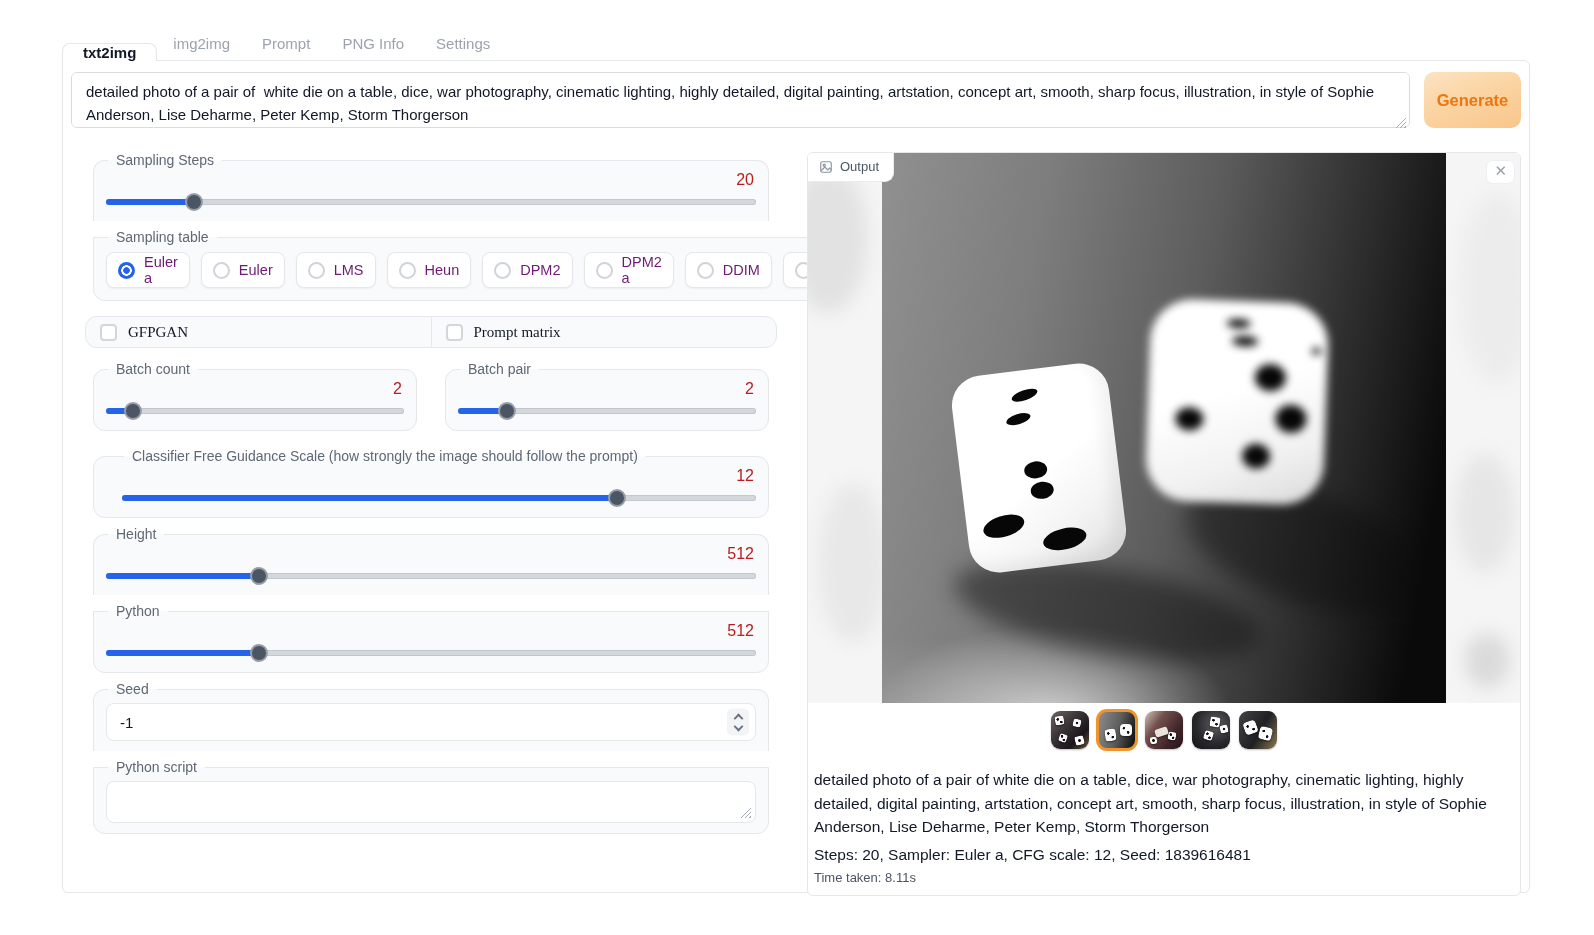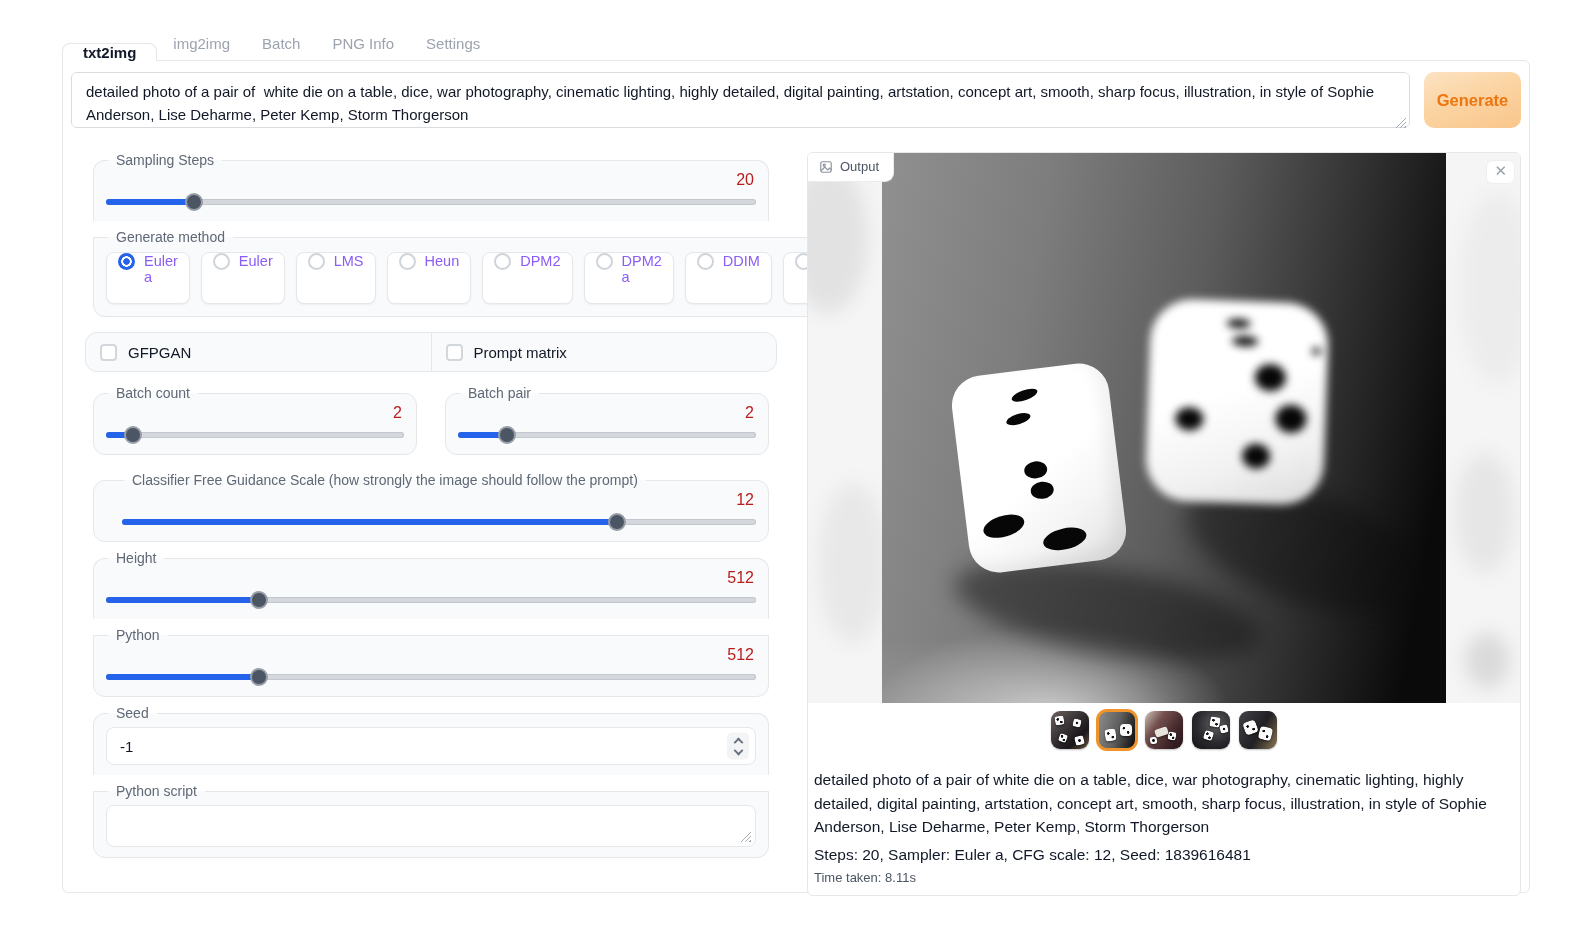--- a/index.html
+++ b/index.html
@@ -45,30 +45,30 @@
   .val { text-align:right; font-size:16px; color:#b91c1c; line-height:20px; padding-right:2px; }
   .slider { position:relative; height:18px; margin-top:3px; cursor:pointer; }
   .track { position:absolute; left:0; right:0; top:6px; height:6px; background:#d4d8dd;
     border-radius:3px; box-shadow:inset 0 0 0 1px #c3c8cf; }
   .fill { height:100%; background:#2563eb; border-radius:3px; }
   .handle { position:absolute; top:9px; width:18px; height:18px; border-radius:50%;
     background:#4b5563; border:2px solid #979da7; transform:translate(-50%,-50%); }
 
   
   .chips { display:flex; gap:11px; padding:5px 0 2px; }
-  .chip { display:flex; align-items:flex-start; gap:9px; background:#fff; cursor:pointer;
-    border:1px solid #e5e7eb; border-radius:8px; padding:0 11px; height:52px;
-    font-size:14.5px; color:#8b5cf6; box-shadow:0 1px 2px rgba(0,0,0,.05); }
+  .chip { display:flex; align-items:center; gap:9px; background:#fff; cursor:pointer;
+    border:1px solid #e5e7eb; border-radius:8px; padding:0 11px; height:36px;
+    font-size:14.5px; color:#701a75; box-shadow:0 1px 2px rgba(0,0,0,.05); }
   .radio { width:17px; height:17px; border-radius:50%; border:2px solid #cfd4da; background:#fff; flex:none; }
   .radio.sel { border:none;
     background:radial-gradient(circle,#2563eb 0 3px,#fff 3.5px 5px,#2563eb 5.5px 100%); }
 
   
   .check-row { display:flex; border:1px solid #e5e7eb; border-radius:12px; background:#f9fafb;
-    height:40px; margin-top:15px; }
+    height:32px; margin-top:15px;font-family:Liberation Serif, serif; }
   .check-cell { flex:1; display:flex; align-items:center; gap:11px; padding-left:14px;
     font-size:15px; color:#111827; cursor:pointer; }
   .check-cell + .check-cell { border-left:1px solid #e5e7eb; }
   .checkbox { width:17px; height:17px; border:2px solid #d3d7dc; border-radius:4px; background:#fff; flex:none; }
 
   .batch-row { display:flex; gap:12px; margin-top:5px; }
   .batch-row fieldset { flex:1; }
   .cfg-field { margin-top:9px;padding-left:28px; }
   .stack { margin-top:4px; }
   .stack1 { margin-top:0; }
@@ -130,21 +130,21 @@
   .out-time { font-size:13px; color:#4b5563; margin-top:4px; }
 </style>
 </head>
 <body>
 
 <div class="app">
 
   <div class="tab-bar">
     <div class="tab active">txt2img</div>
     <div class="tab">img2img</div>
-    <div class="tab">Batch</div>
+    <div class="tab">Prompt</div>
     <div class="tab">PNG Info</div>
     <div class="tab">Settings</div>
   </div>
 
   <div class="main-box">
 
     <div class="prompt-row">
       <div class="prompt-wrap">
         <textarea spellcheck="false" style="">detailed photo of a pair of  white die on a table, dice, war photography, cinematic lighting, highly detailed, digital painting, artstation, concept art, smooth, sharp focus, illustration, in style of Sophie Anderson, Lise Deharme, Peter Kemp, Storm Thorgerson</textarea>
         <div class="resize-corner"></div>
@@ -161,21 +161,21 @@
             <legend>Sampling Steps</legend>
             <div class="val">20</div>
             <div class="slider">
               <div class="track">
                   <div class="fill" style="width:13.5%"></div>
                 </div>
               <div class="handle" style="left:13.5%"></div>
             </div>
           </fieldset>
           <fieldset>
-            <legend>Generate method</legend>
+            <legend>Sampling table</legend>
             <div class="chips">
               <div class="chip">
                   <span class="radio sel"></span>
                   <span>Euler a</span>
                 </div>
               <div class="chip">
                   <span class="radio"></span>
                   <span>Euler</span>
                 </div>
               <div class="chip">

